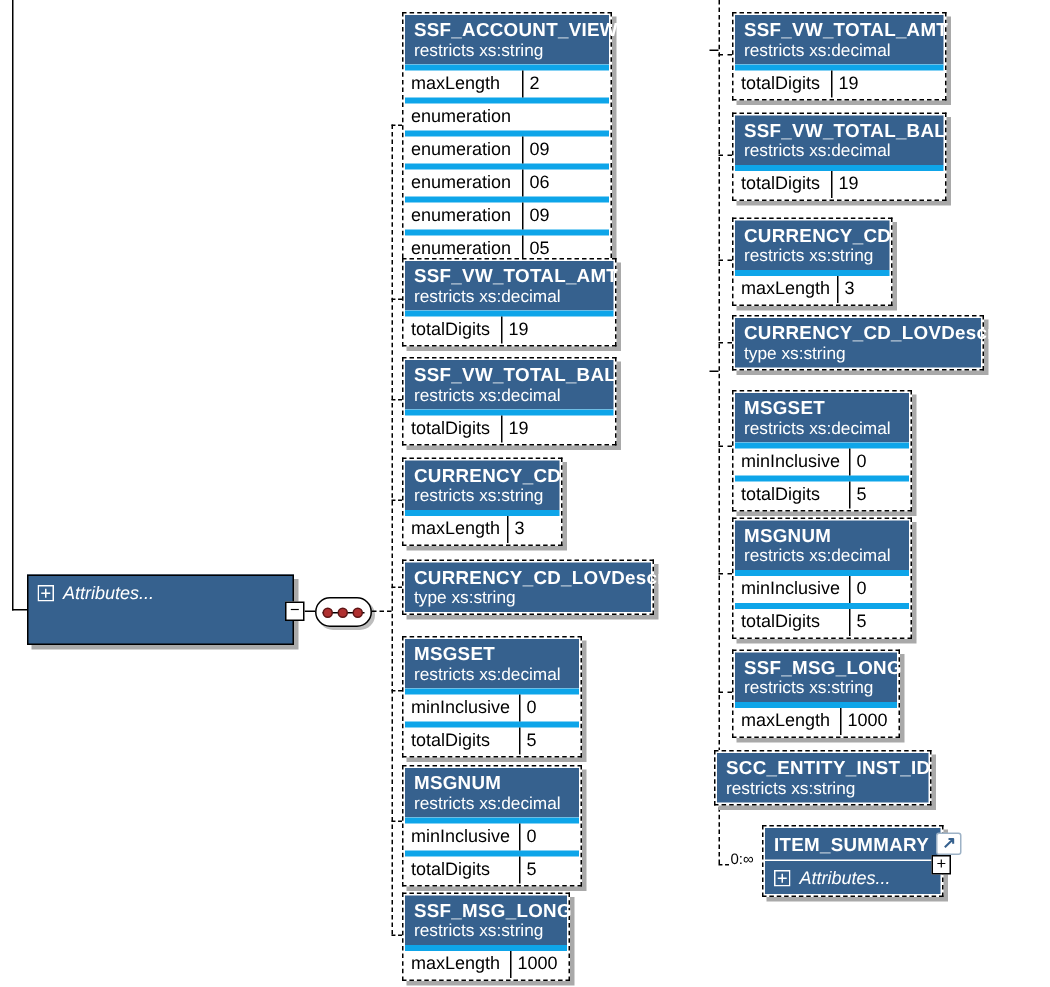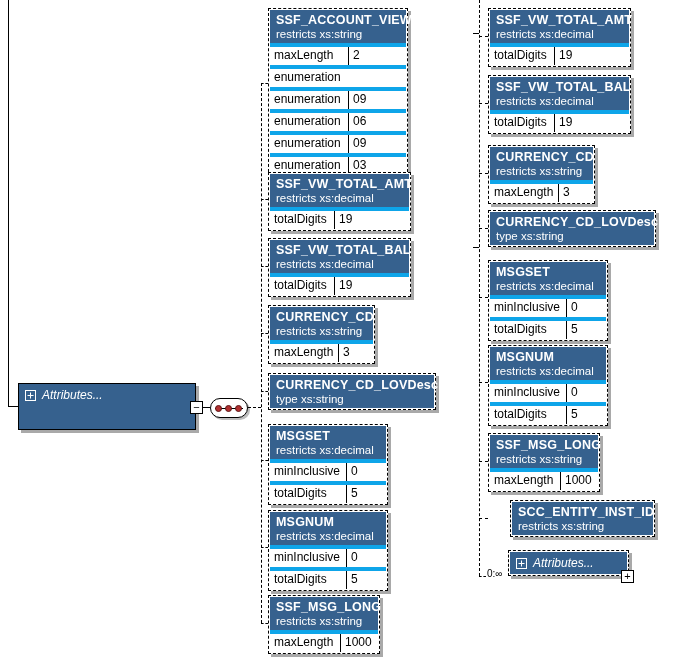--- a/index.html
+++ b/index.html
@@ -129,21 +129,21 @@
     <div class="frow">
       <div class="fname" style="width:70px">enumeration</div>
       <div class="fval">06</div>
     </div>
     <div class="frow">
       <div class="fname" style="width:70px">enumeration</div>
       <div class="fval">09</div>
     </div>
     <div class="frow">
       <div class="fname" style="width:70px">enumeration</div>
-      <div class="fval">03</div>
+      <div class="fval">05</div>
     </div>
   </div>
 
   <div class="el" style="left:268px;top:172px;width:139px">
     <div class="hdr">
       <div class="nm">SSF_VW_TOTAL_AMT</div>
       <div class="sub">restricts xs:decimal</div>
     </div>
     <div class="frow">
       <div class="fname" style="width:56px">totalDigits</div>
@@ -295,30 +295,34 @@
     <div class="hdr">
       <div class="nm">SSF_MSG_LONG</div>
       <div class="sub">restricts xs:string</div>
     </div>
     <div class="frow">
       <div class="fname" style="width:62px">maxLength</div>
       <div class="fval">1000</div>
     </div>
   </div>
 
-  <div class="el" style="left:510px;top:500px;width:141px">
+  <div class="el" style="left:476px;top:500px;width:141px">
     <div class="hdr">
       <div class="nm">SCC_ENTITY_INST_ID</div>
       <div class="sub">restricts xs:string</div>
     </div>
   </div>
 
   <div class="occurs" style="left:486px;top:568px">0:∞</div>
   <div class="el" style="left:508px;top:550px;width:117px">
     <div class="item-hdr">
+      <div class="ititle">
+        <span>ITEM_SUMMARY</span>
+        <span class="linkicon">↗</span>
+      </div>
       <div class="iattrs">
         <svg class="plusicon" width="11" height="11" viewBox="0 0 11 11">
           <rect x="0.5" y="0.5" width="10" height="10" fill="none" stroke="#fff"></rect>
           <line x1="2.5" y1="5.5" x2="8.5" y2="5.5" stroke="#fff"></line>
           <line x1="5.5" y1="2.5" x2="5.5" y2="8.5" stroke="#fff"></line>
         </svg>
         <span>Attributes...</span>
       </div>
     </div>
   </div>

